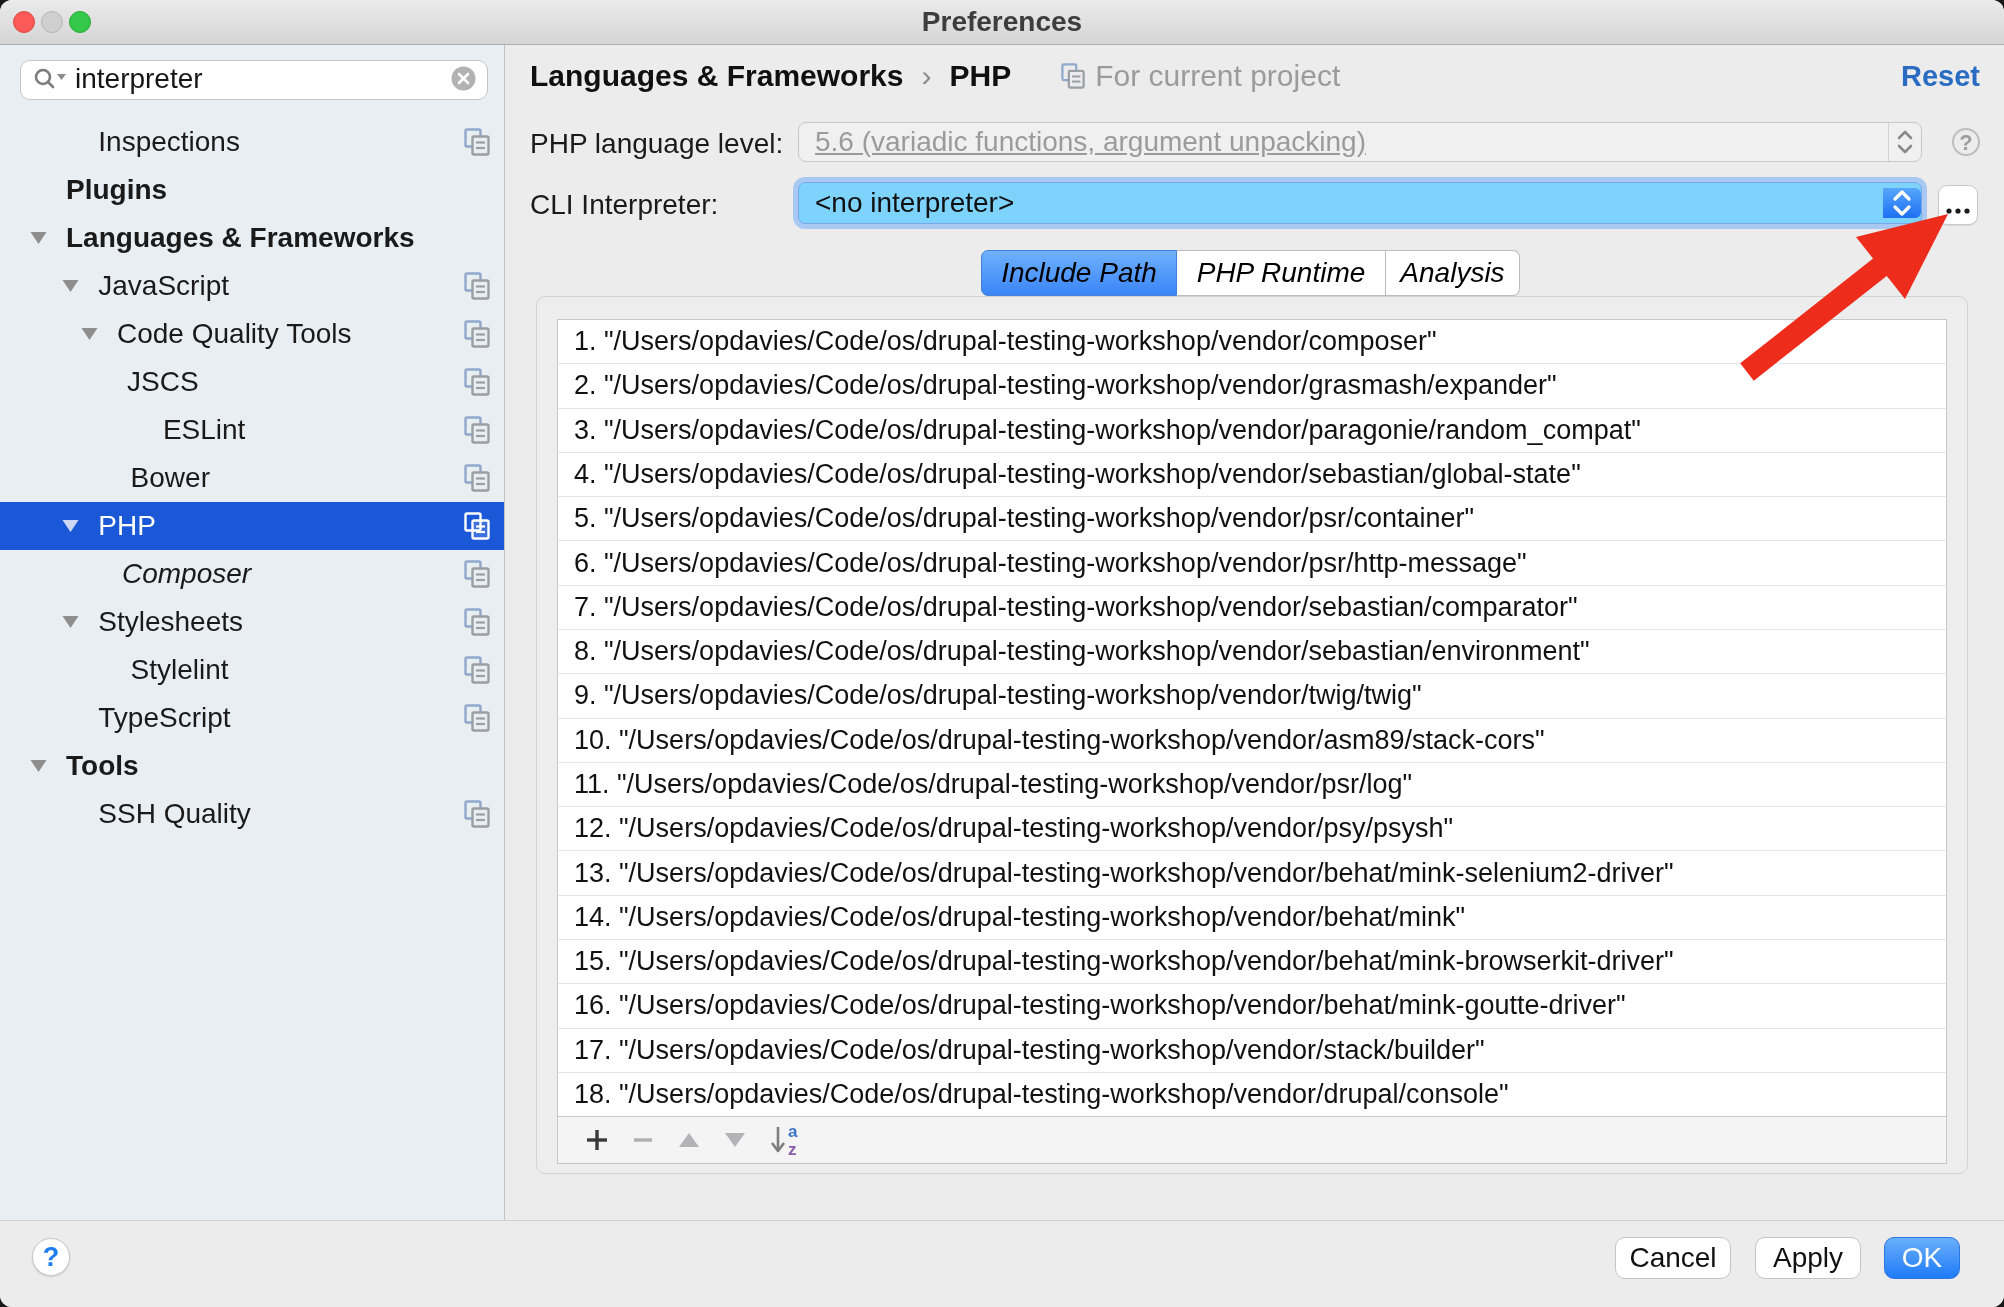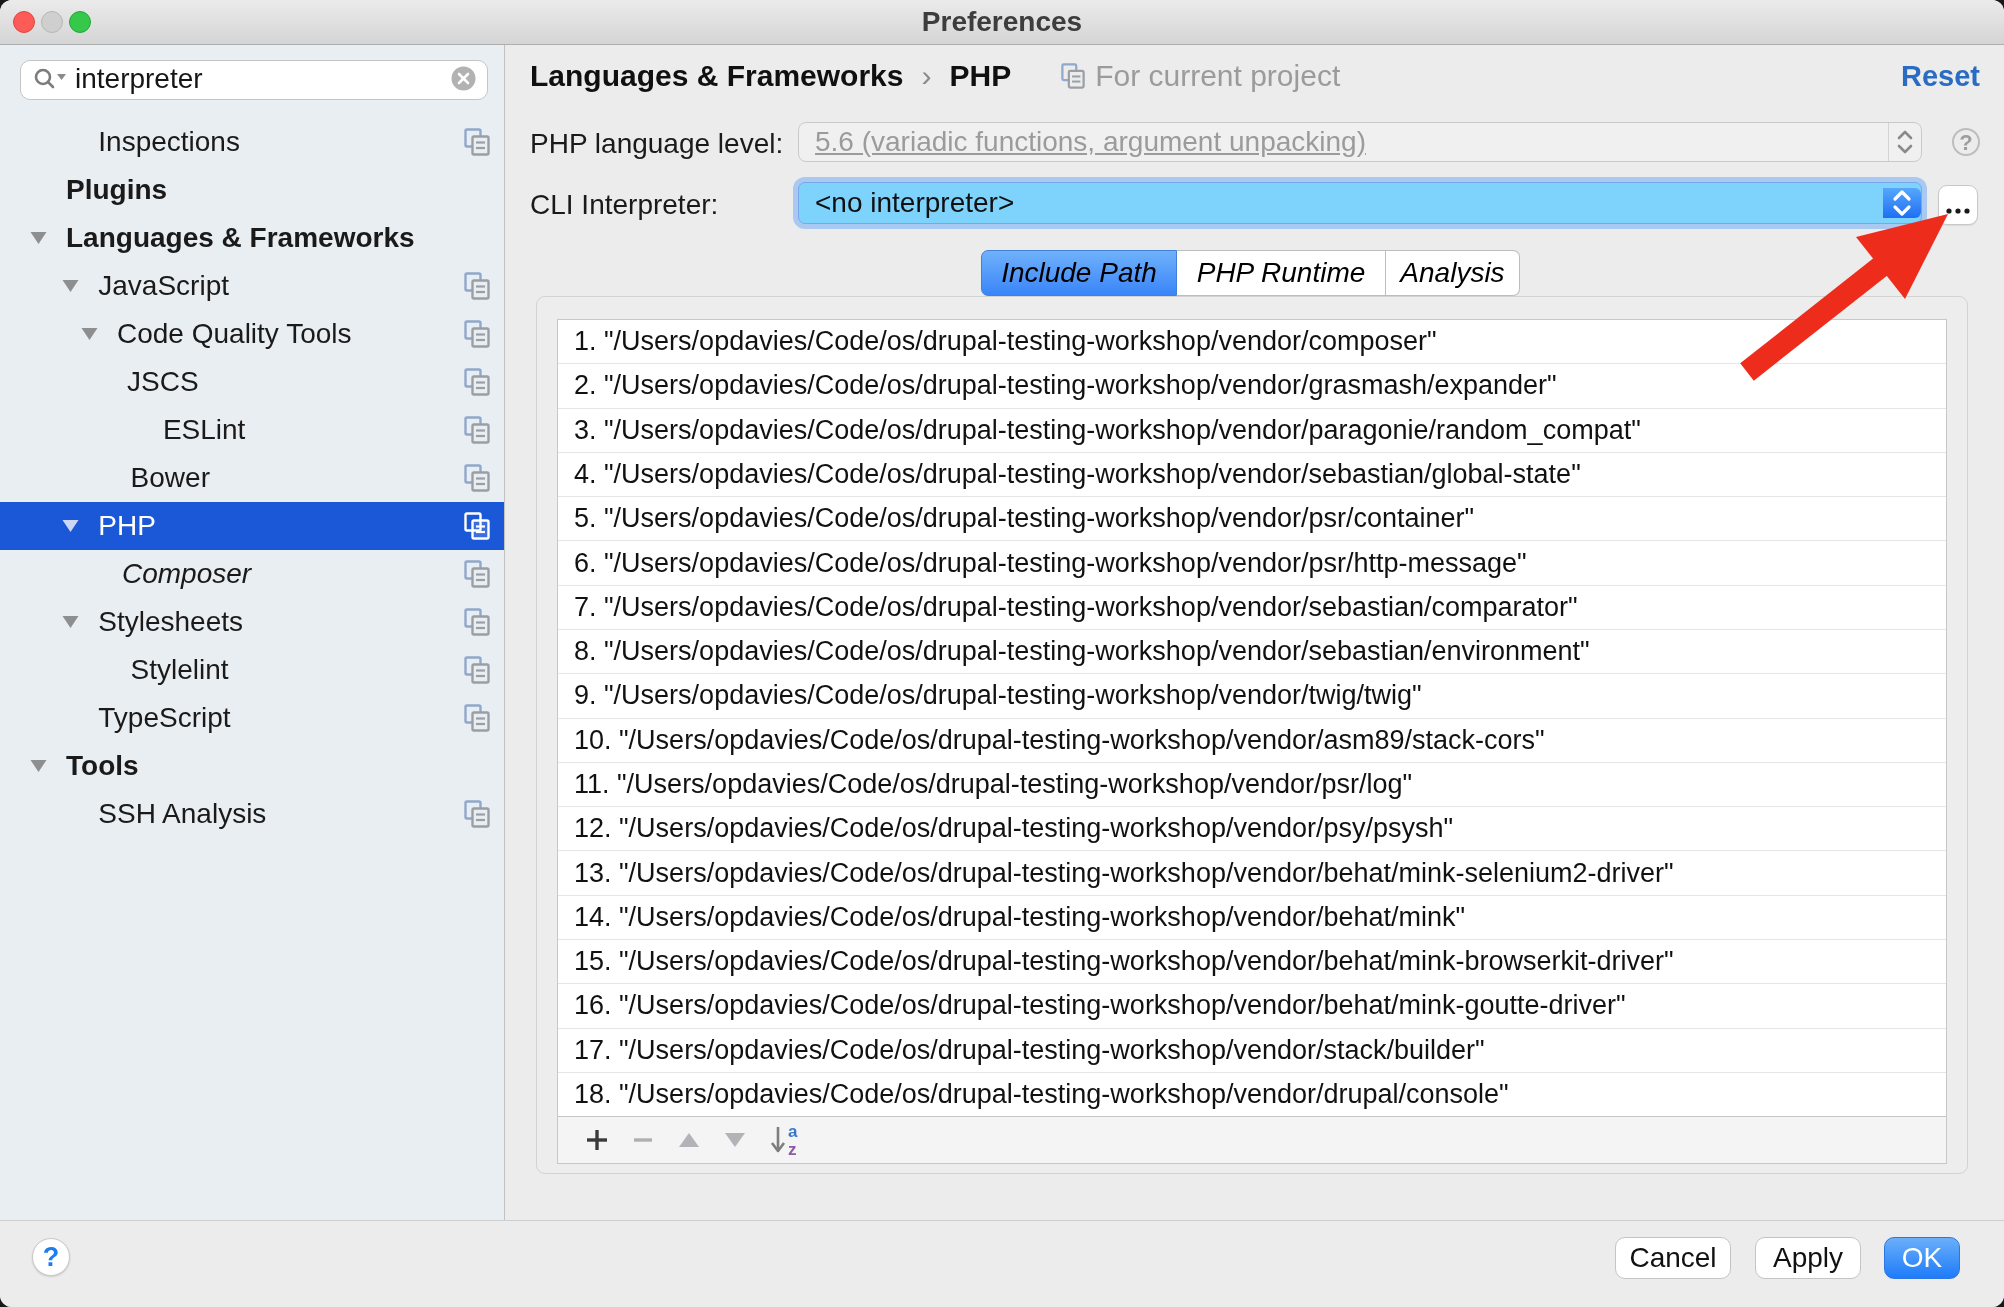--- a/index.html
+++ b/index.html
@@ -268,21 +268,21 @@
         <div class="tree-row" style="padding-left: 30px;">
           <span class="tri-slot">
             <svg width="17" height="14" viewBox="0 0 17 14">
               <polygon points="0.5,1 16.5,1 8.5,13" fill="#8E8E8E"></polygon>
             </svg>
           </span>
           <span class="tree-label bold">Tools</span>
         </div>
         <div class="tree-row" style="padding-left: 62.3px;">
           <span class="tri-slot"></span>
-          <span class="tree-label">SSH Analysis</span>
+          <span class="tree-label">SSH Quality</span>
           <span class="copy-slot"><svg width="26" height="30" viewBox="0 0 26 28">
     <rect x="1.5" y="1.5" width="15" height="17" rx="1.5" fill="none" stroke="#8FA8CB" stroke-width="2.4"></rect>
     <rect x="8.5" y="8.5" width="16" height="18" rx="1.5" fill="#E9EEF3" stroke="#9A9FA5" stroke-width="2.4"></rect>
     <line x1="12" y1="14.5" x2="21" y2="14.5" stroke="#9A9FA5" stroke-width="2.2"></line>
     <line x1="12" y1="20" x2="21" y2="20" stroke="#9A9FA5" stroke-width="2.2"></line>
   </svg></span>
         </div>
       </div>
   </div>
 

